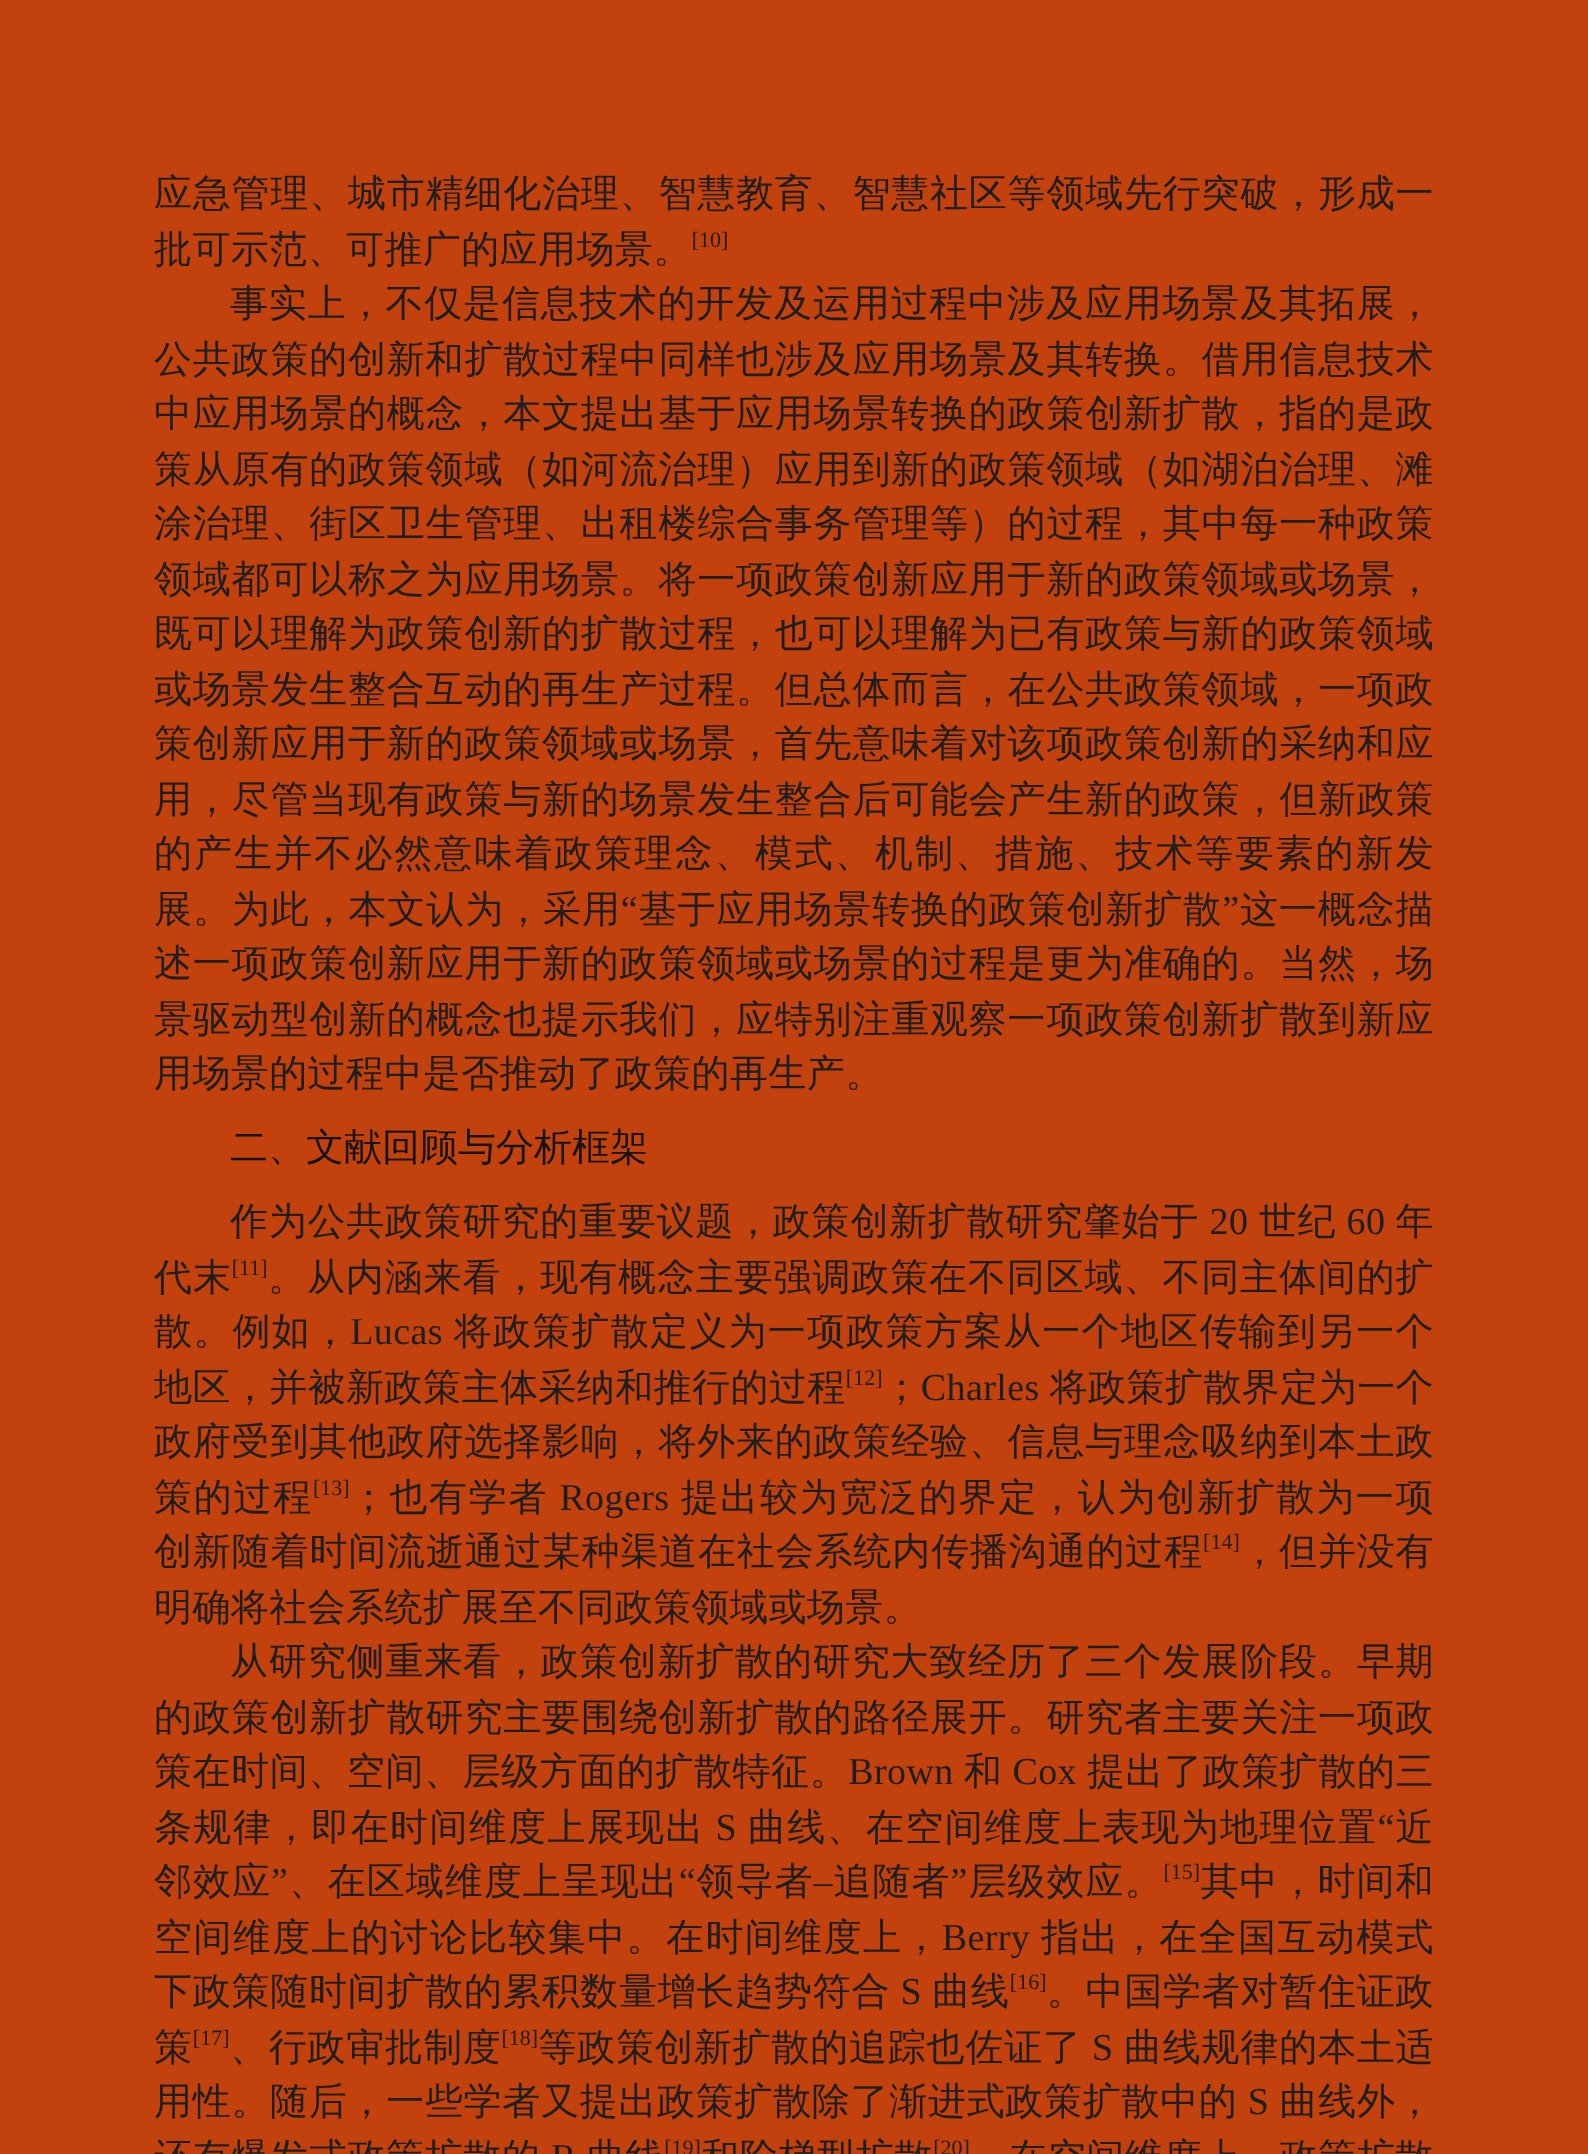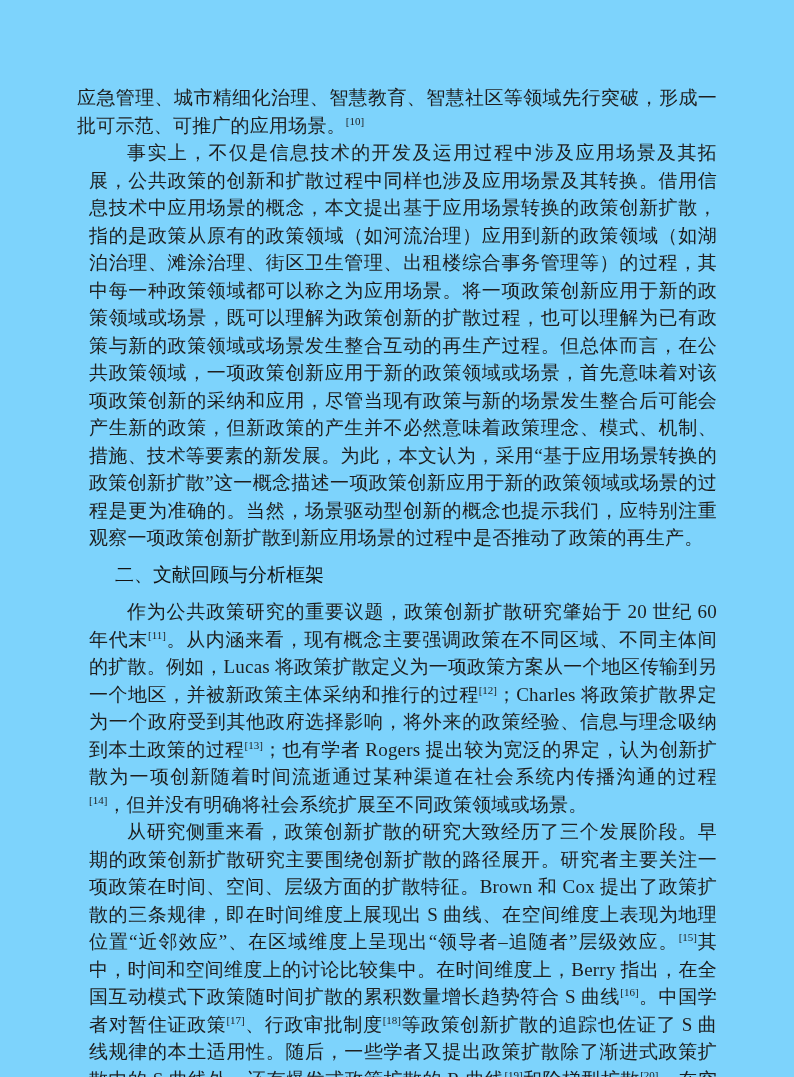--- a/index.html
+++ b/index.html
@@ -5,38 +5,37 @@
   html, body {
     margin: 0;
     padding: 0;
     background: #ffffff;
   }
   .page {
     position: relative;
     width: 794px;
     height: 1077px;
     margin: 0 auto;
-    background: #7dd3fc;
+    background: #c2410c;
     box-sizing: border-box;
     padding: 84px 77px 0 77px;
     font-family: "Liberation Serif", "DejaVu Serif", serif;
     font-size: 19px;
     line-height: 27.5px;
     color: #1e1e1e;
     overflow: hidden;
   }
   .page-body p.para {
     margin: 0;
     text-align: justify;
     text-justify: inter-ideograph;
     letter-spacing: 0.2px;
   }
   .page-body p.para.indent {
     text-indent: 2em;
-    margin-left: 12px;
   }
   .page-body h2.heading {
     font-family: "Liberation Sans", "DejaVu Sans", sans-serif;
     font-size: 19px;
     font-weight: normal;
     line-height: 27.5px;
     margin: 9px 0 10px 0;
     text-indent: 2em;
     color: #141414;
   }

